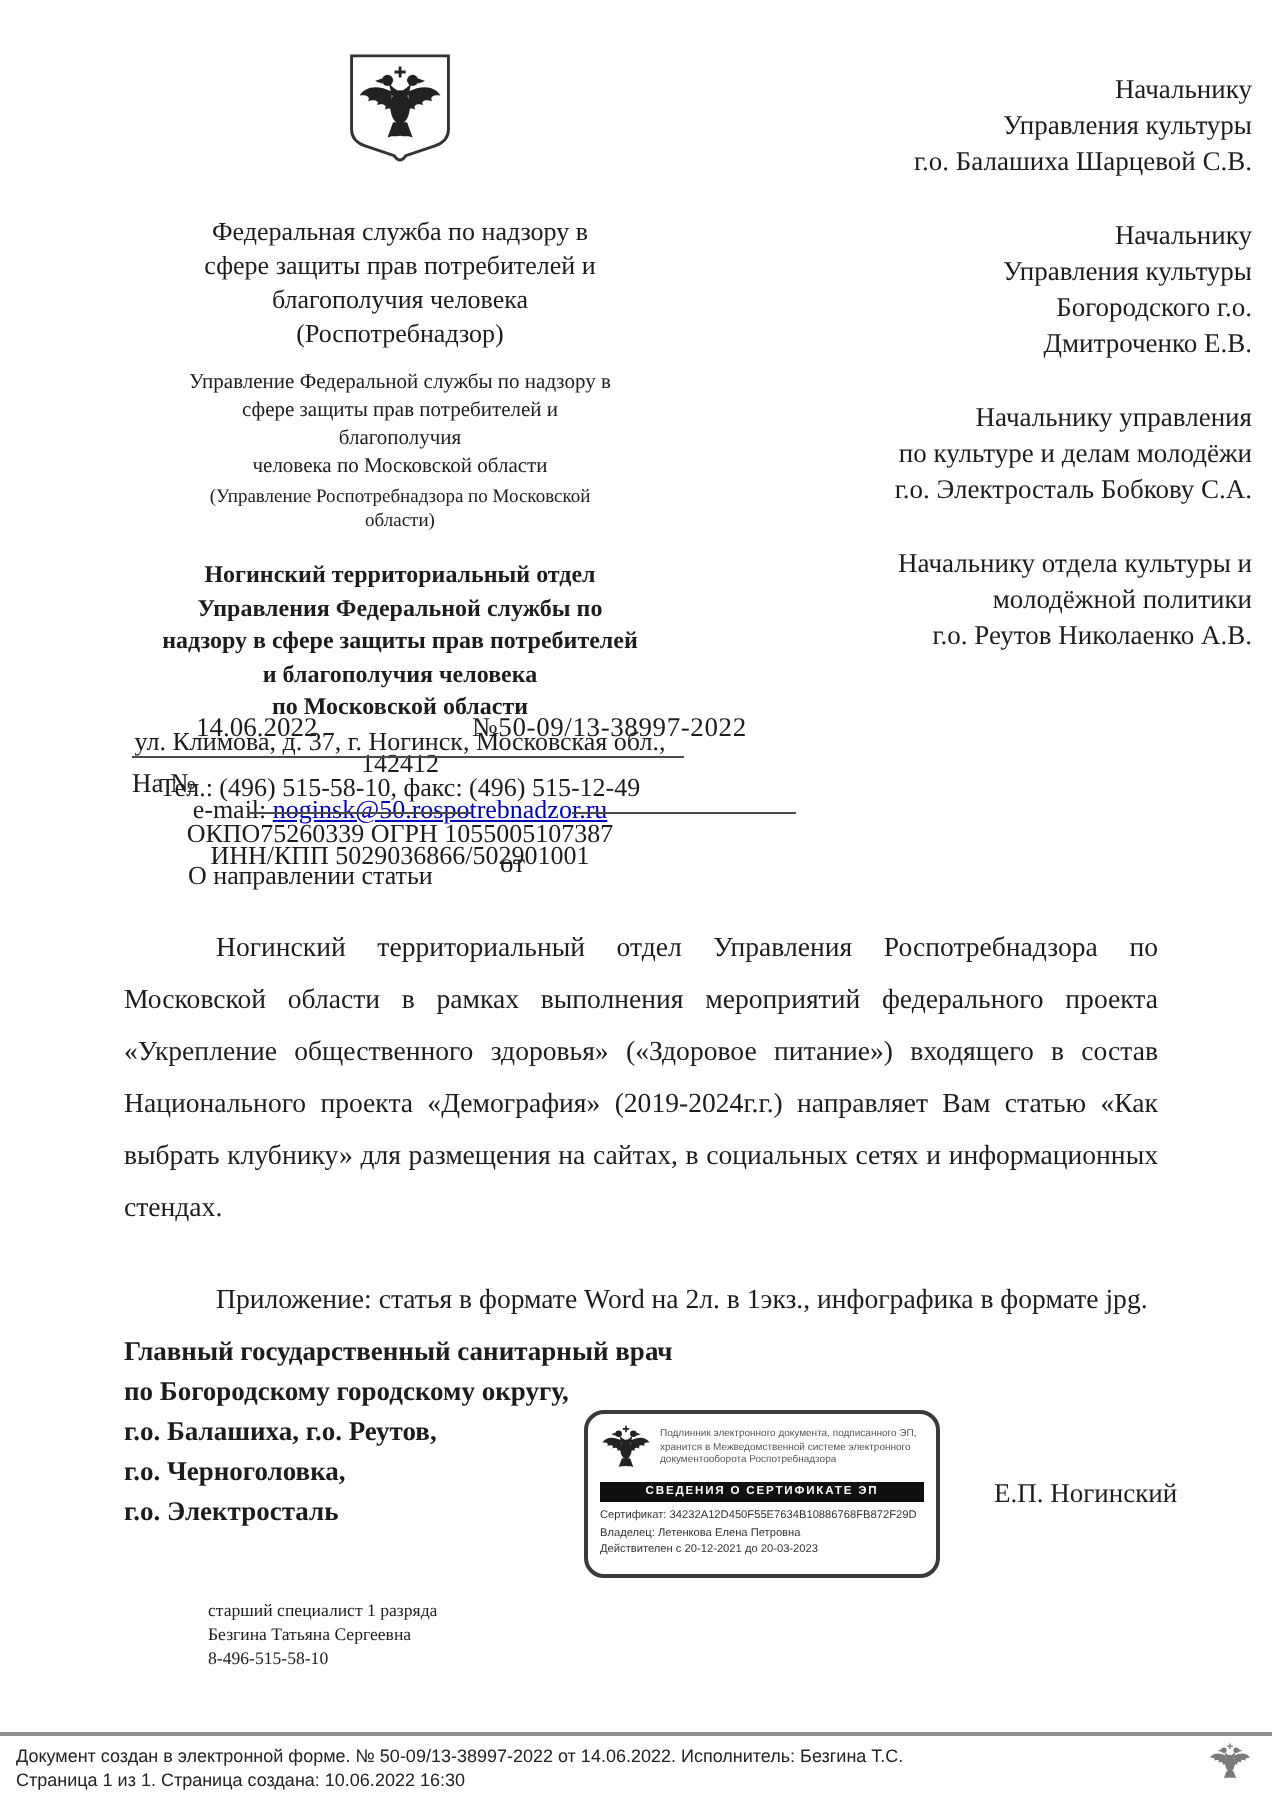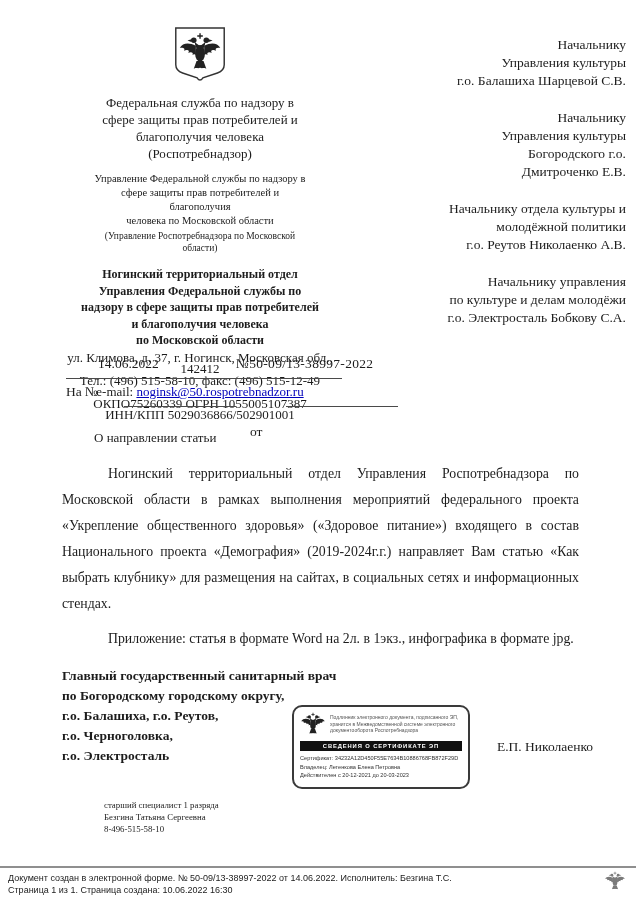--- a/index.html
+++ b/index.html
@@ -6,21 +6,21 @@
   html,body{margin:0;padding:0;}
   body{
     width:636px;height:900px;position:relative;background:#ffffff;
     font-family:"Liberation Serif",serif;color:#1c1c1c;overflow:hidden;
   }
   .hidden-defs{position:absolute;width:0;height:0;overflow:hidden;}
 
   
   .letterhead{position:absolute;left:58px;top:26px;width:284px;text-align:center;}
   .crest{width:72px;height:62px;}
-  .org-name{font-size:13px;line-height:17px;white-space:pre-line;margin-top:2px;}
+  .org-name{font-size:13px;line-height:17px;white-space:pre-line;margin-top:14px;}
   .division{font-size:10.5px;line-height:14px;white-space:pre-line;margin-top:10px;}
   .division-short{font-size:9.5px;line-height:12px;font-weight:normal;white-space:pre-line;margin-top:2px;}
   .department{font-size:12px;line-height:16.5px;font-weight:bold;white-space:pre-line;margin-top:12px;}
   .contacts{font-size:13px;line-height:11.5px;margin-top:3px;}
   .email-link{color:#0000bb;text-decoration:underline;cursor:pointer;}
 
   
   .recipients{position:absolute;left:348px;top:36px;width:278px;font-size:13.5px;line-height:18px;text-align:right;}
   .recipient{white-space:pre-line;margin-bottom:19px;}
 
@@ -34,21 +34,21 @@
   .ref-onno{position:absolute;left:6px;top:28px;}
   .u3{left:64px;top:50px;width:112px;}
   .ref-ot{position:absolute;left:190px;top:28px;margin-top:40px;}
   .u4{left:226px;top:50px;width:112px;}
 
   .subject{position:absolute;left:94px;top:430px;font-size:13px;}
 
   
   .body-text{position:absolute;left:62px;top:461px;width:517px;font-size:13.8px;line-height:26px;text-align:justify;}
   .body-text p{margin:0;text-indent:46px;}
-  .body-text p + p{margin-top:9px;}
+  .body-text p + p{margin-top:20px;}
 
   
   .signature{position:absolute;left:62px;top:666px;width:285px;font-size:13.5px;line-height:20px;white-space:pre-line;font-weight:bold;}
   .sig-name{position:absolute;left:497px;top:739px;font-size:13.5px;}
 
   
   .stamp{
     position:absolute;left:292px;top:705px;width:178px;height:84px;box-sizing:border-box;
     border:2px solid #3a3a3a;border-radius:10px;background:#fff;
     font-family:"Liberation Sans",sans-serif;padding:5px 6px 4px;
@@ -121,26 +121,26 @@
 </div>
 
 <div class="recipients">
   <div class="recipient">Начальнику
 Управления культуры
 г.о. Балашиха Шарцевой С.В.</div>
   <div class="recipient">Начальнику
 Управления культуры
 Богородского г.о.
 Дмитроченко Е.В.</div>
+  <div class="recipient">Начальнику управления
+по культуре и делам молодёжи
+г.о. Электросталь Бобкову С.А.</div>
   <div class="recipient">Начальнику отдела культуры и
 молодёжной политики
 г.о. Реутов Николаенко А.В.</div>
-  <div class="recipient">Начальнику управления
-по культуре и делам молодёжи
-г.о. Электросталь Бобкову С.А.</div>
 </div>
 
 <div class="ref">
   <span class="ref-date">14.06.2022</span>
   <span class="ref-num">№50-09/13-38997-2022</span>
   <span class="u u1"></span>
   <span class="u u2"></span>
   <span class="ref-onno">На №</span>
   <span class="u u3"></span>
   <span class="ref-ot">от</span>
@@ -166,21 +166,21 @@
       <use href="#eagle"></use>
     </svg>
     <div class="stamp-notice">Подлинник электронного документа, подписанного ЭП, хранится в Межведомственной системе электронного документооборота Роспотребнадзора</div>
   </div>
   <div class="stamp-bar">СВЕДЕНИЯ О СЕРТИФИКАТЕ ЭП</div>
   <div class="stamp-line">Сертификат: 34232A12D450F55E7634B10886768FB872F29D</div>
   <div class="stamp-line">Владелец: Летенкова Елена Петровна</div>
   <div class="stamp-line">Действителен с 20-12-2021 до 20-03-2023</div>
 </div>
 
-<div class="sig-name">Е.П. Николаенко</div>
+<div class="sig-name">Е.П. Ногинский</div>
 
 <div class="executor">старший специалист 1 разряда
 Безгина Татьяна Сергеевна
 8-496-515-58-10</div>
 
 <div class="footer">
   <div class="footer-text">
     <div>Документ создан в электронной форме. № 50-09/13-38997-2022 от 14.06.2022. Исполнитель: Безгина Т.С.</div>
     <div>Страница 1 из 1. Страница создана: 10.06.2022 16:30</div>
   </div>

